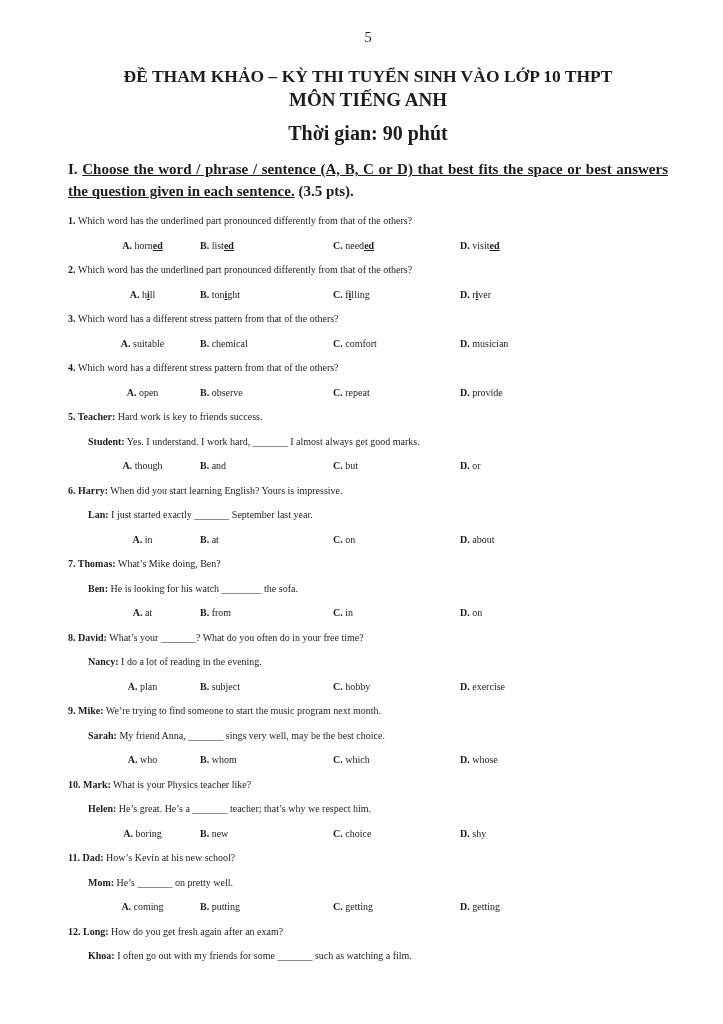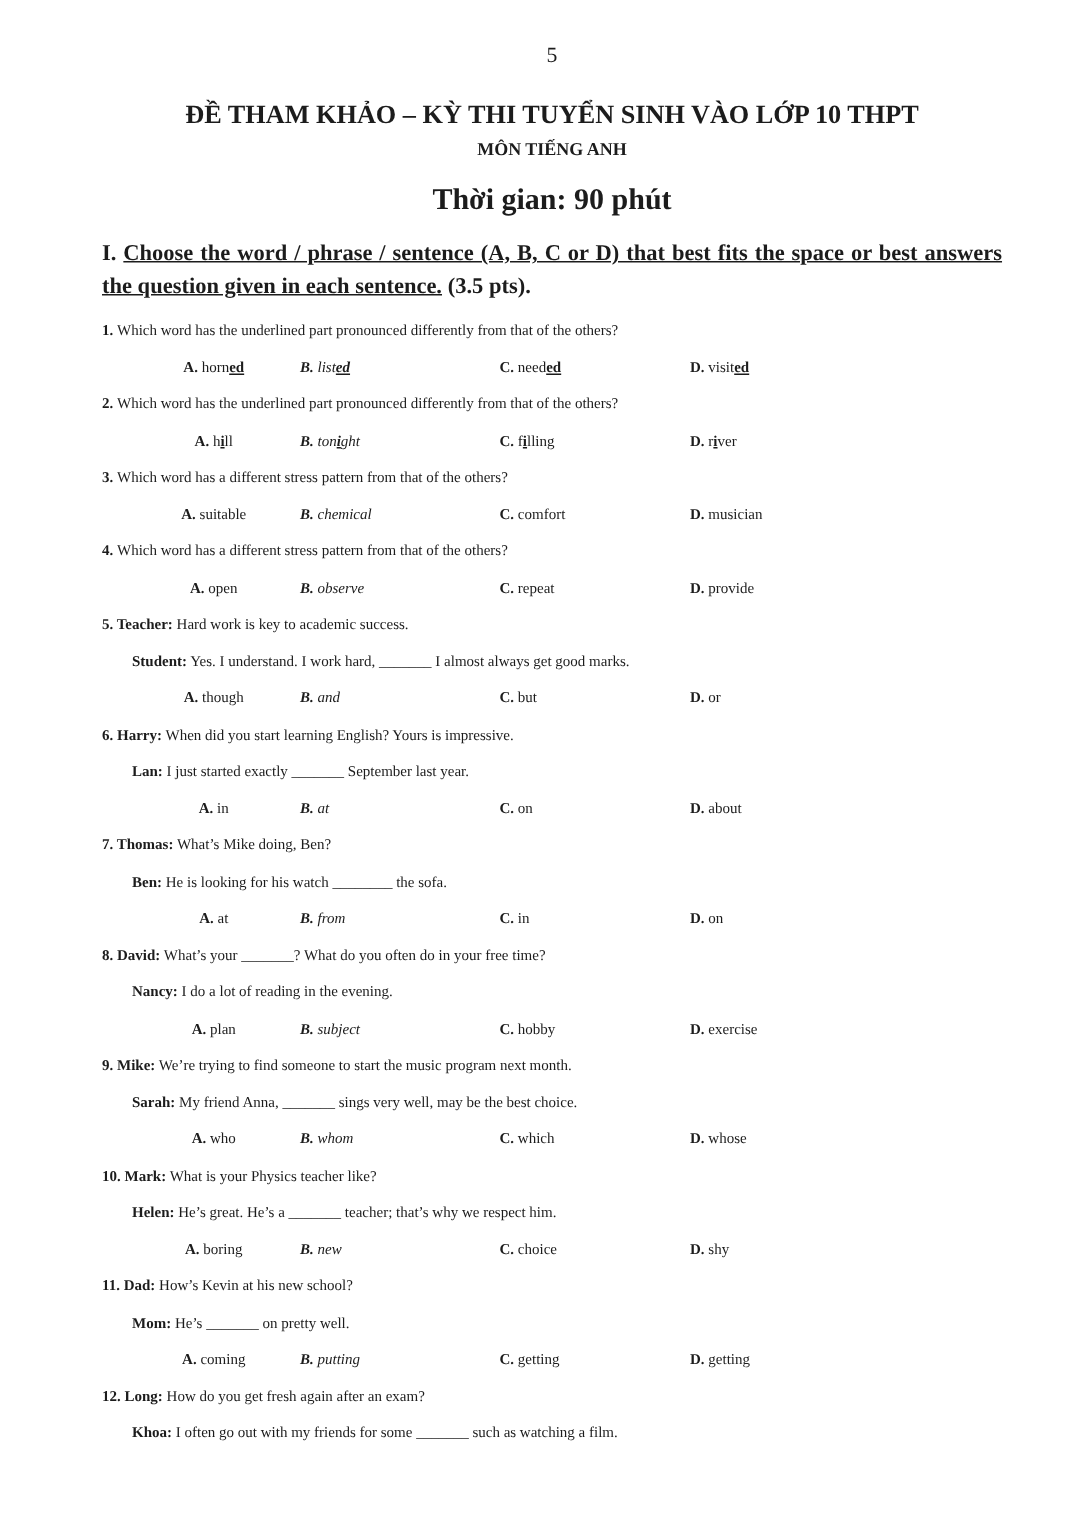--- a/index.html
+++ b/index.html
@@ -18,21 +18,21 @@
     text-align: center;
     font-size: 14.5px;
     line-height: 15px;
   }
   .titles {
     margin-top: 20px;
     text-align: center;
     font-weight: bold;
   }
   .title1 { font-size: 17.5px; line-height: 23px; }
-  .title2 { font-size: 12px; line-height: 23px; text-align: center; }
+  .title2 { font-size: 19px; line-height: 23px; text-align: center; }
   .title3 { font-size: 20px;   line-height: 22px; margin-top: 11px; }
   .heading {
     margin-top: 15px;
     font-weight: bold;
     font-size: 15px;
     line-height: 21.5px;
     text-align: justify;
   }
   .heading .hu { text-decoration: underline; }
   .questions { margin-top: 7px; }
@@ -41,21 +41,21 @@
     line-height: 24.5px;
     white-space: nowrap;
   }
   .q-line.cont { padding-left: 20px; }
   .q-num { font-weight: bold; }
   b { font-weight: bold; }
   .mark { font-weight: bold; text-decoration: underline; }
   .q-options { display: flex; padding-left: 17px; }
   .opt  { white-space: nowrap; }
   .opt0 { width: 115px; text-align: center; }
-  .opt1 { width: 133px; font-style: italic; }
+  .opt1 { width: 133px; }
   .opt2 { width: 127px; }
   .opt3 { flex: 1; }
   .opt-label { font-weight: bold; }
 </style>
 </head>
 <body>
 
 <div class="page">
   <div class="pageno">5</div>
 
@@ -98,21 +98,21 @@
       <div class="q-block">
         <div class="q-line"><b class="q-num">4. </b><span>Which word has a different stress pattern from that of the others?</span></div>
         <div class="q-options">
           <span class="opt opt0"><b class="opt-label">A. </b><span>open</span></span>
           <span class="opt opt1"><b class="opt-label">B. </b><span>observe</span></span>
           <span class="opt opt2"><b class="opt-label">C. </b><span>repeat</span></span>
           <span class="opt opt3"><b class="opt-label">D. </b><span>provide</span></span>
         </div>
       </div>
       <div class="q-block">
-        <div class="q-line"><b class="q-num">5. </b><b>Teacher:</b><span> Hard work is key to academic success.</span></div>
+        <div class="q-line"><b class="q-num">5. </b><b>Teacher:</b><span> Hard work is key to friends success.</span></div>
         <div class="q-line cont"><b>Student:</b><span> Yes. I understand. I work hard, _______ I almost always get good marks.</span></div>
         <div class="q-options">
           <span class="opt opt0"><b class="opt-label">A. </b><span>though</span></span>
           <span class="opt opt1"><b class="opt-label">B. </b><span>and</span></span>
           <span class="opt opt2"><b class="opt-label">C. </b><span>but</span></span>
           <span class="opt opt3"><b class="opt-label">D. </b><span>or</span></span>
         </div>
       </div>
       <div class="q-block">
         <div class="q-line"><b class="q-num">6. </b><b>Harry:</b><span> When did you start learning English? Yours is impressive.</span></div>

